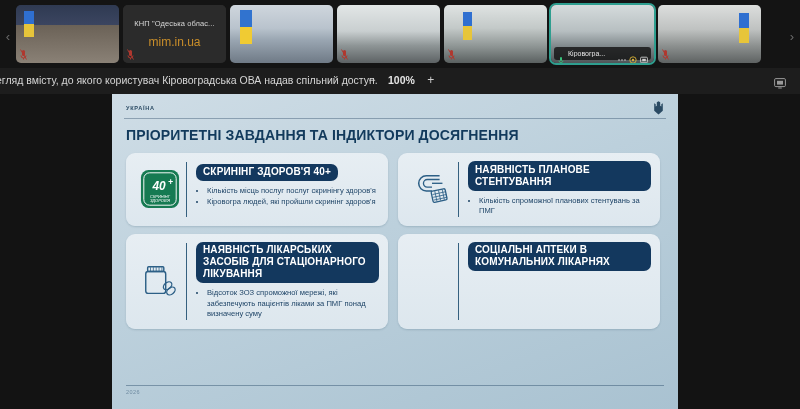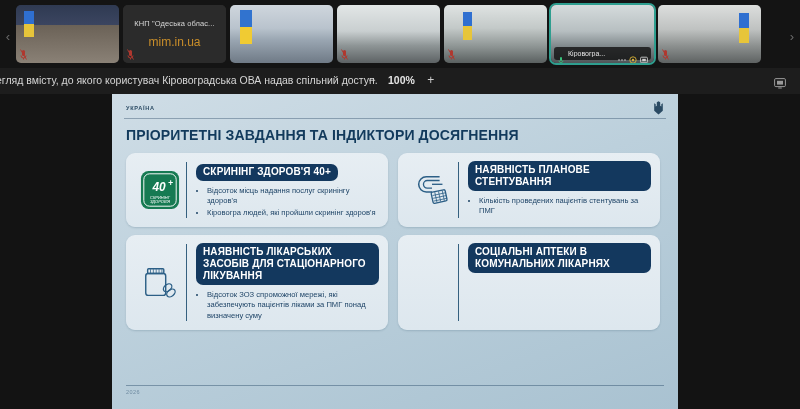--- a/index.html
+++ b/index.html
@@ -310,21 +310,21 @@
               <text x="20" y="22" font-family="Liberation Sans, sans-serif" font-size="12.5" font-weight="bold" fill="#ffffff" text-anchor="middle">40</text>
               <text x="32" y="17" font-family="Liberation Sans, sans-serif" font-size="9" font-weight="bold" fill="#ffffff" text-anchor="middle">+</text>
               <text x="21" y="30.5" font-family="Liberation Sans, sans-serif" font-size="4.2" fill="#ffffff" text-anchor="middle">СКРИНІНГ</text>
               <text x="21" y="35" font-family="Liberation Sans, sans-serif" font-size="4.2" fill="#ffffff" text-anchor="middle">ЗДОРОВ'Я</text>
             </svg>
           </div>
           <div class="divider"></div>
           <div class="card-body">
             <span class="badge">СКРИНІНГ ЗДОРОВ'Я 40+</span>
             <ul class="bullets">
-              <li>Відсоток місць надання послуг скринінгу здоров'я</li>
+              <li>Кількість місць послуг послуг скринінгу здоров'я</li>
               <li>Кіровогра людей, які пройшли скринінг здоров'я</li>
             </ul>
           </div>
         </div>
 
         <div class="card half">
           <div class="card-icon">
             <svg viewBox="0 0 44 40" width="42" height="38">
               <path d="M30 6H16a8 8 0 0 0 0 16h6" fill="none" stroke="#2c5f86" stroke-width="1.6"></path>
               <path d="M30 10H17a4 4 0 0 0 0 8h5" fill="none" stroke="#2c5f86" stroke-width="1.4"></path>
@@ -333,21 +333,21 @@
               <g stroke="#2c5f86" stroke-width=".8">
                 <path d="M23 24.5h14M23 27.5h14M23 30.5h14" transform="rotate(-12 29 27)"></path>
                 <path d="M26 21.5v11M30 21.5v11M34 21.5v11" transform="rotate(-12 29 27)"></path>
               </g>
             </svg>
           </div>
           <div class="divider"></div>
           <div class="card-body">
             <span class="badge">НАЯВНІСТЬ ПЛАНОВЕ СТЕНТУВАННЯ</span>
             <ul class="bullets">
-              <li>Кількість проведених пацієнтів стентувань за ПМГ</li>
+              <li>Кількість спроможної планових стентувань за ПМГ</li>
             </ul>
           </div>
         </div>
 
         <div class="card half">
           <div class="card-icon">
             <svg viewBox="0 0 44 40" width="42" height="38">
               <rect x="9" y="5" width="17" height="5" rx="1" fill="none" stroke="#2c5f86" stroke-width="1.5"></rect>
               <g stroke="#2c5f86" stroke-width=".8">
                 <path d="M12 5.5v4M15 5.5v4M18 5.5v4M21 5.5v4M24 5.5v4"></path>

